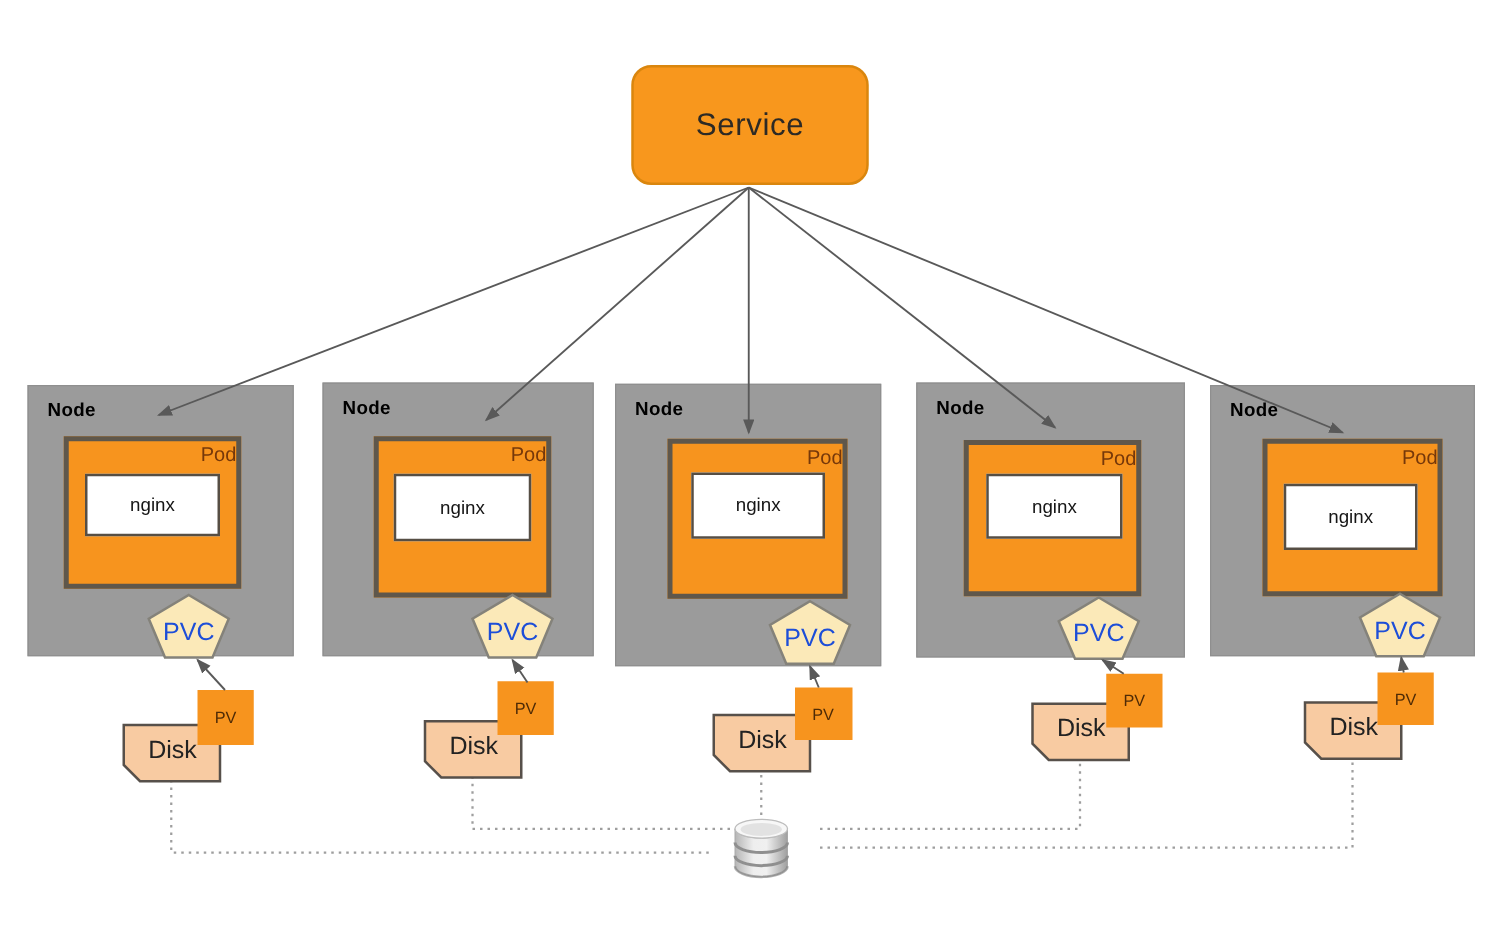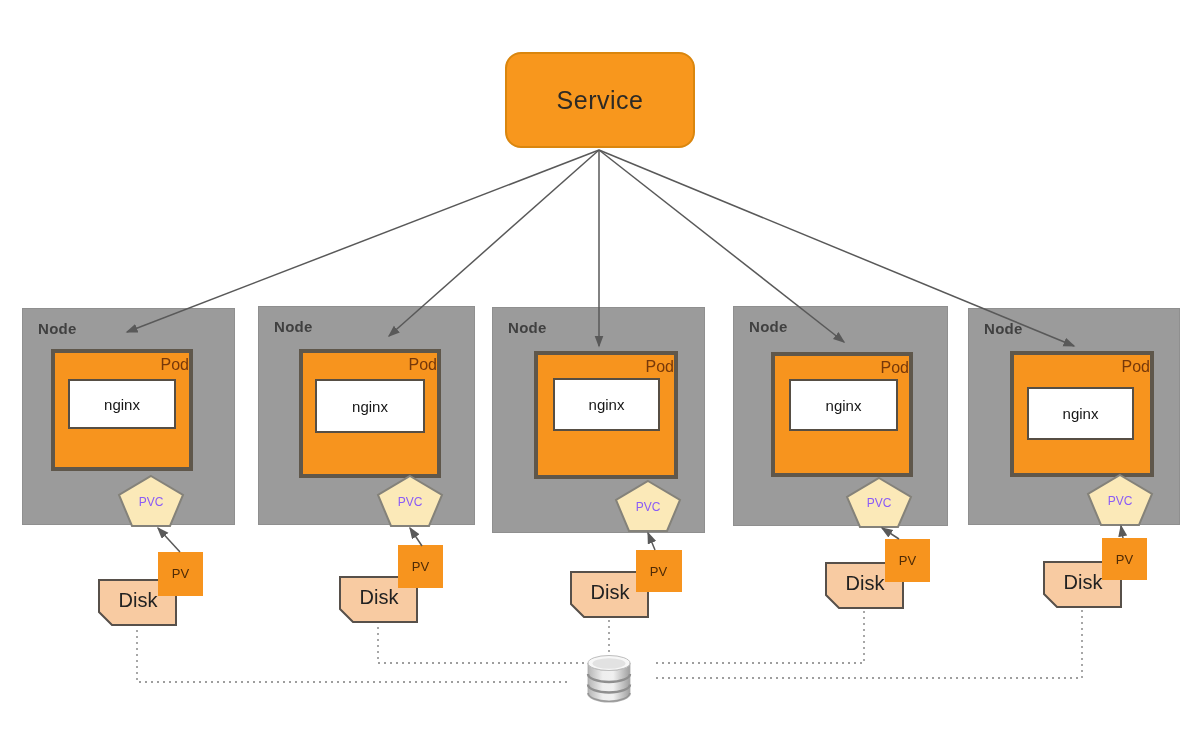--- a/index.html
+++ b/index.html
@@ -16,21 +16,21 @@
     box-sizing:border-box;z-index:1;
   }
   .service span{font-size:25px;color:#2D2A25;letter-spacing:.5px;}
   
   .node{position:absolute;background:#9B9B9B;border:1px solid #8F8F8F;box-sizing:border-box;z-index:1;}
   .n1{left:22px;top:308px;width:213px;height:217px;}
   .n2{left:258px;top:306px;width:217px;height:219px;}
   .n3{left:492px;top:307px;width:213px;height:226px;}
   .n4{left:733px;top:306px;width:215px;height:220px;}
   .n5{left:968px;top:308px;width:212px;height:217px;}
-  .node-label{position:absolute;left:15px;top:11px;color:#404040;font-weight:bold;font-size:15px;letter-spacing:.3px;}
+  .node-label{position:absolute;left:15px;top:11px;color:#000000;font-weight:bold;font-size:15px;letter-spacing:.3px;}
   
   .pod{position:absolute;background:#F7941E;border:4px solid #5F574B;box-sizing:border-box;}
   .pod1{left:28px;top:40px;width:142px;height:122px;}
   .pod2{left:40px;top:42px;width:142px;height:129px;}
   .pod3{left:41px;top:43px;width:144px;height:128px;}
   .pod4{left:37px;top:45px;width:142px;height:125px;}
   .pod5{left:41px;top:42px;width:144px;height:126px;}
   .pod-label{position:absolute;left:0;top:3px;width:100%;text-align:right;font-size:16px;color:#76380A;}
   
   .ngx{position:absolute;background:#ffffff;border:2px solid #564E44;box-sizing:border-box;
@@ -43,21 +43,21 @@
   .ngx5{left:13px;top:32px;width:107px;height:53px;}
   
   #overlay{position:absolute;left:0;top:0;z-index:2;pointer-events:none;}
   .conn{stroke:#595959;stroke-width:1.5;fill:none;}
   .dotline{stroke:#9E9E9E;stroke-width:1.8;fill:none;stroke-dasharray:2 4;}
   .pentagon{fill:#FBE9B8;stroke:#84827A;stroke-width:2;}
   .diskshape{fill:#F8CBA2;stroke:#57504A;stroke-width:2;}
   .pvsquare{fill:#F7941E;}
   
   .lbl{position:absolute;z-index:3;text-align:center;}
-  .pvc-lbl{width:64px;font-size:12px;color:#8b5cf6;}
+  .pvc-lbl{width:64px;font-size:20px;color:#1d4ed8;}
   .pvc1{left:119px;top:495px;} .pvc2{left:378px;top:495px;} .pvc3{left:616px;top:500px;}
   .pvc4{left:847px;top:496px;} .pvc5{left:1088px;top:494px;}
   .pv-lbl{width:45px;font-size:13px;color:#4F2B06;}
   .pvl1{left:158px;top:566px;} .pvl2{left:398px;top:559px;} .pvl3{left:636px;top:564px;}
   .pvl4{left:885px;top:553px;} .pvl5{left:1102px;top:552px;}
   .disk-lbl{width:74px;font-size:20px;color:#222222;}
   .dkl1{left:101px;top:589px;} .dkl2{left:342px;top:586px;} .dkl3{left:573px;top:581px;}
   .dkl4{left:828px;top:572px;} .dkl5{left:1046px;top:571px;}
 </style>
 </head>

